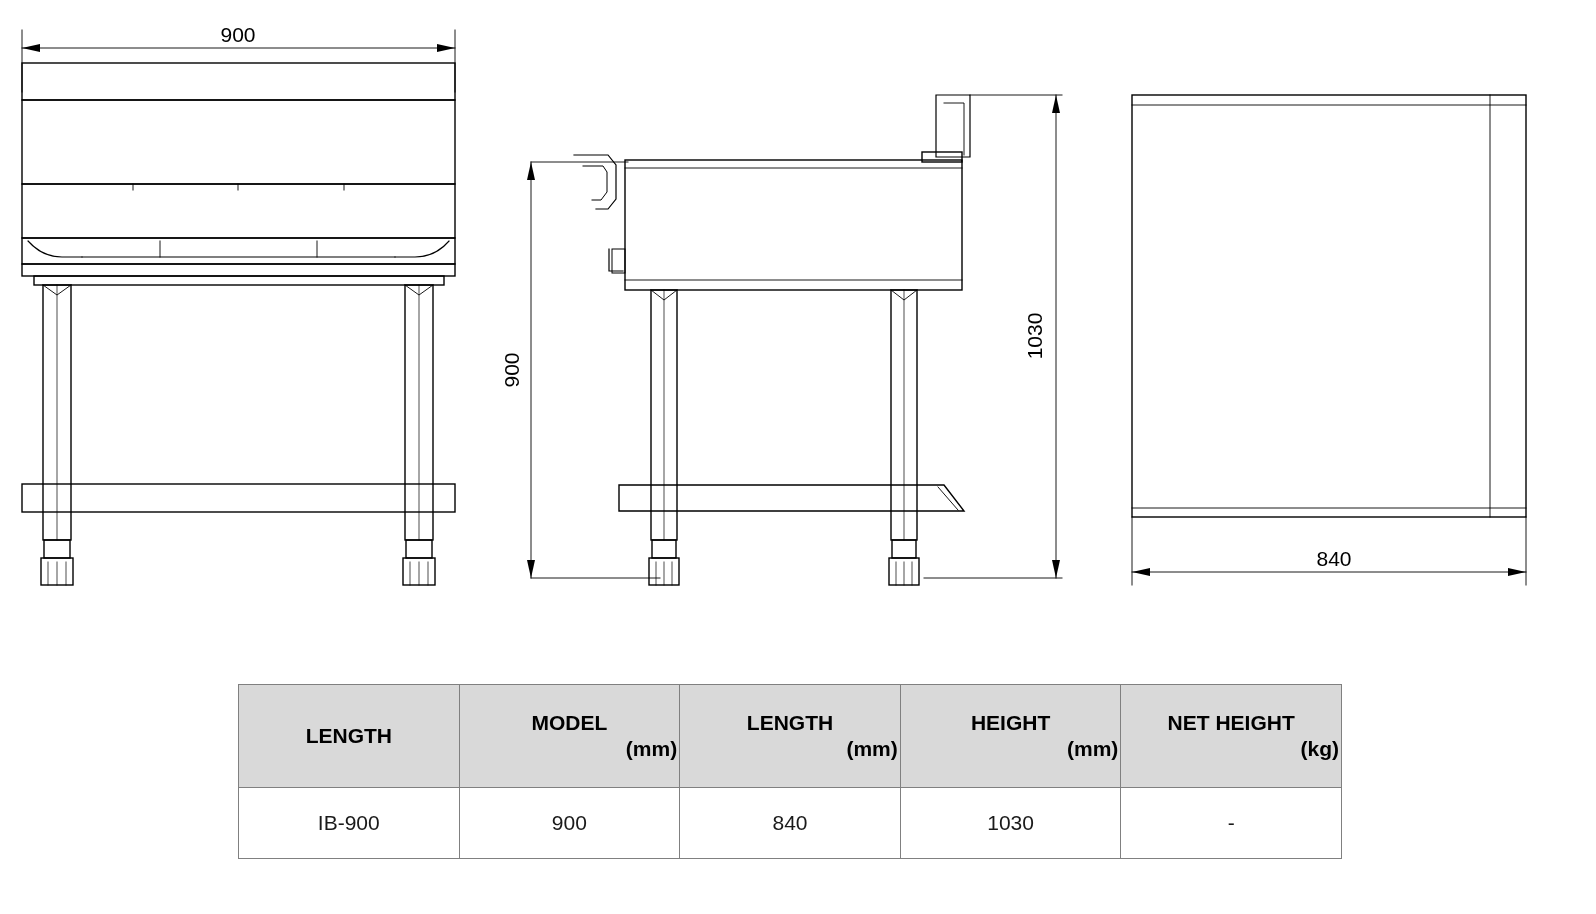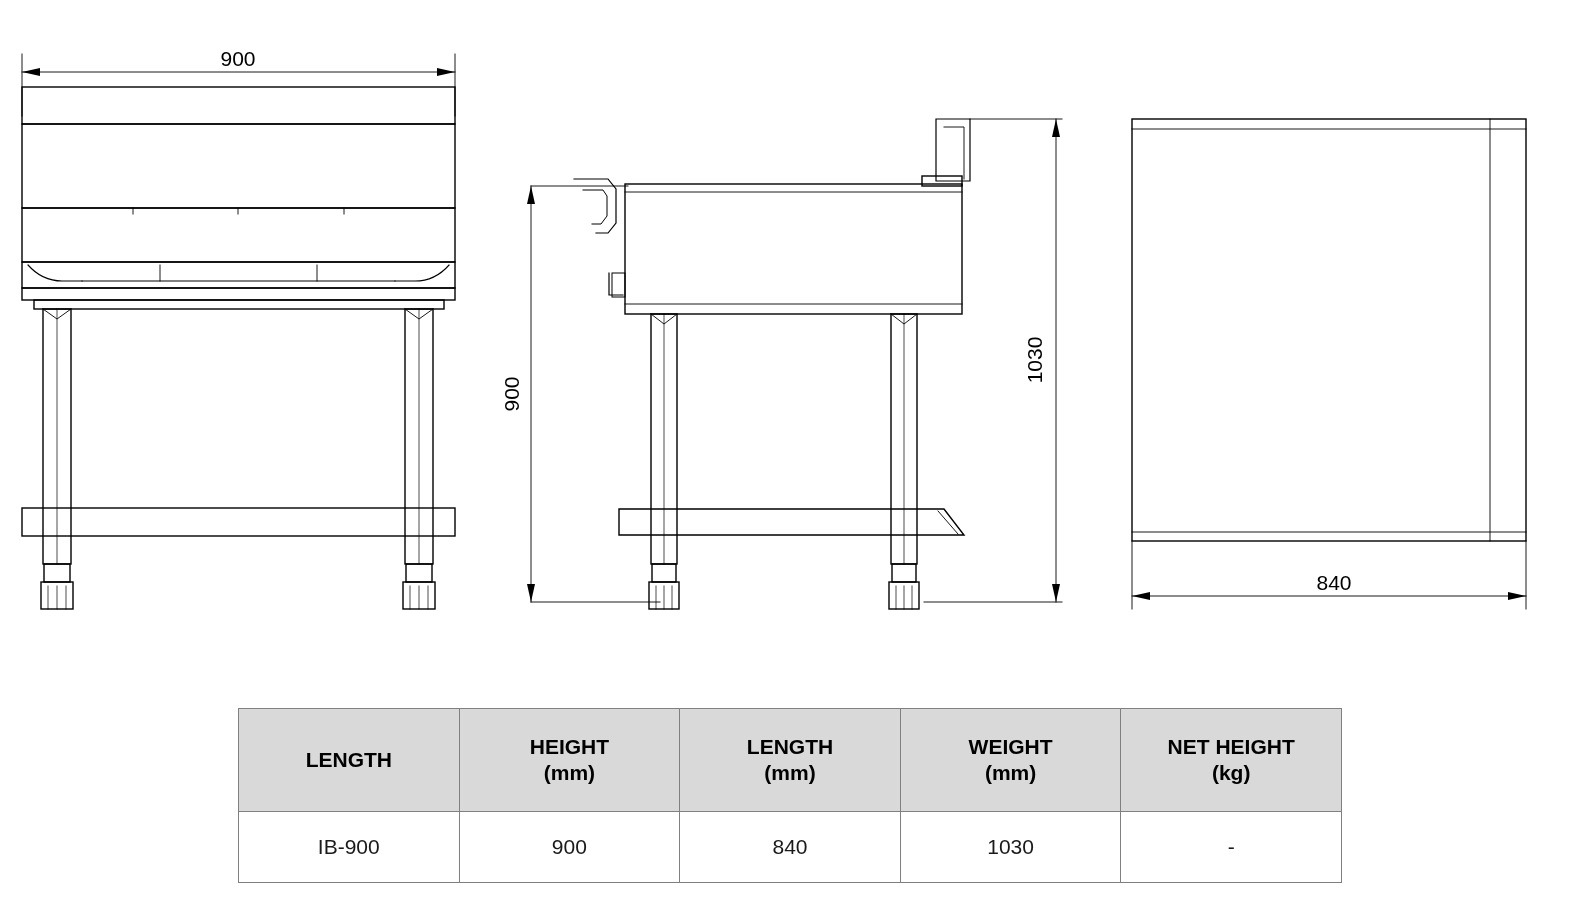--- a/index.html
+++ b/index.html
@@ -11,21 +11,20 @@
     width: 1596px;
     height: 914px;
     font-family: "Liberation Sans", sans-serif;
     color: #000000;
     position: relative;
     overflow: hidden;
   }
   .sheet {
     position: absolute;
     inset: 0;
-    margin-top: 24px;
   }
   svg.drawing {
     position: absolute;
     left: 0;
     top: 0;
     width: 1596px;
     height: 640px;
   }
   .dimtext {
     font-family: "Liberation Sans", sans-serif;
@@ -59,20 +58,21 @@
   }
   table.spec td {
     background: #ffffff;
     font-size: 21px;
     font-weight: normal;
     height: 68px;
     color: #1a1a1a;
   }
   th .unit {
     display: block;
+    text-align: right;
   }
 </style>
 </head>
 <body>
 
 <div class="sheet">
 
   <svg class="drawing" viewBox="0 0 1596 640">
     <g fill="none" stroke="#000000" stroke-width="1.4" stroke-linecap="square">
 
@@ -201,29 +201,29 @@
 
   <div class="spec-table-wrap">
     <table class="spec">
       <thead>
         <tr>
           <th>
             <span>LENGTH</span>
             <span class="unit"></span>
           </th>
           <th>
-            <span>HEIGHT</span>
+            <span>MODEL</span>
             <span class="unit">(mm)</span>
           </th>
           <th>
             <span>LENGTH</span>
             <span class="unit">(mm)</span>
           </th>
           <th>
-            <span>WEIGHT</span>
+            <span>HEIGHT</span>
             <span class="unit">(mm)</span>
           </th>
           <th>
             <span>NET HEIGHT</span>
             <span class="unit">(kg)</span>
           </th>
         </tr>
       </thead>
       <tbody>
         <tr>

